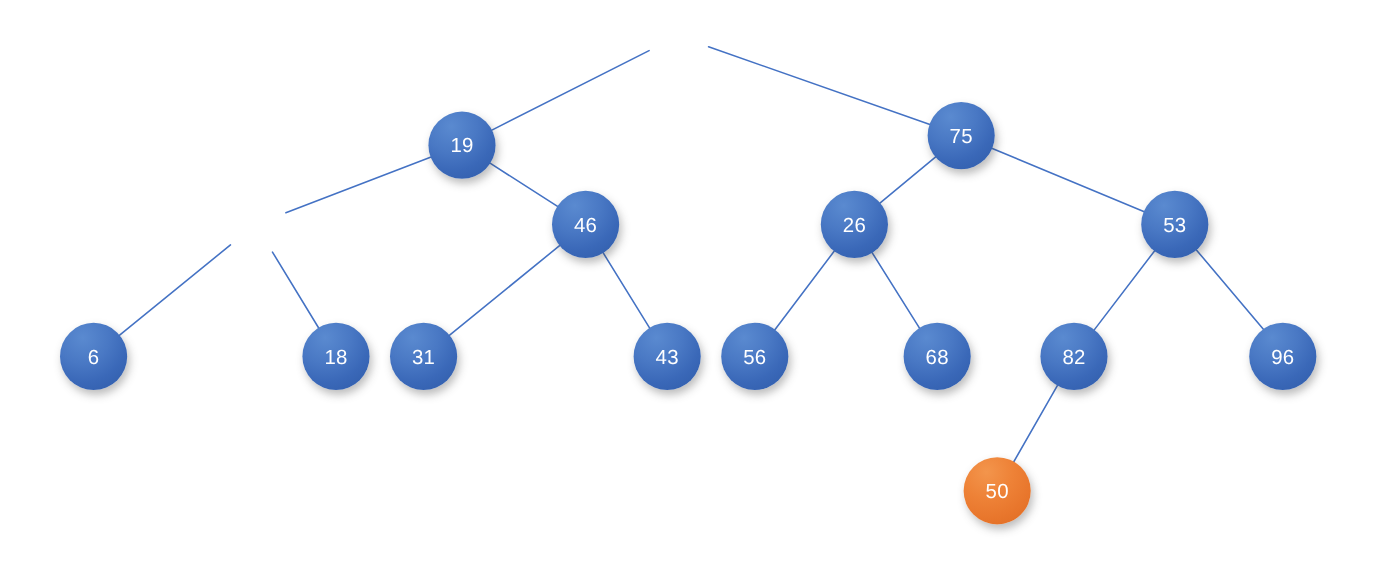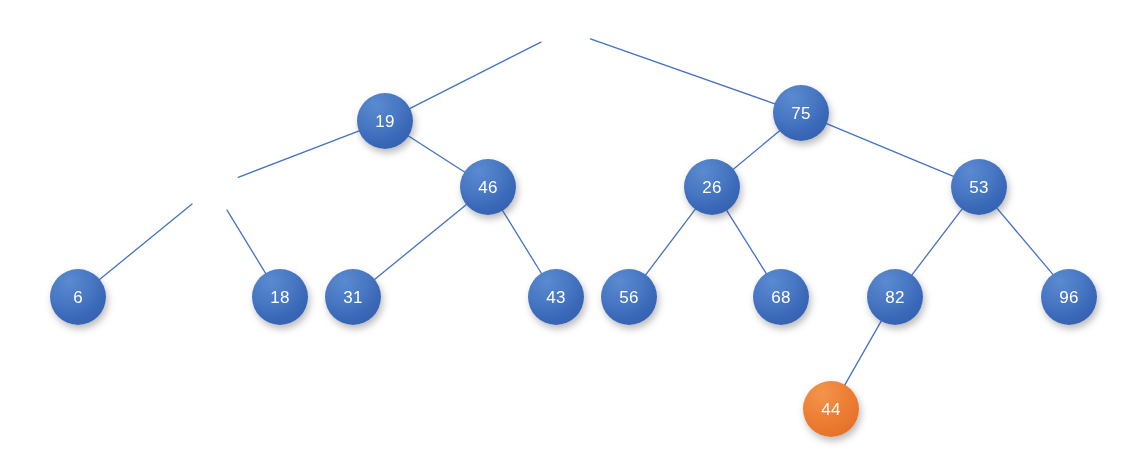--- a/index.html
+++ b/index.html
@@ -111,16 +111,16 @@
       <div class="tree-node fill-blue" style="left: 753px; top: 269px; width: 56px; height: 56px;">
         <span class="node-label">68</span>
       </div>
       <div class="tree-node fill-blue" style="left: 867px; top: 269px; width: 56px; height: 56px; justify-content: center;">
         <span class="node-label">82</span>
       </div>
       <div class="tree-node fill-blue" style="left: 1041px; top: 269px; width: 56px; height: 56px; text-align: center;">
         <span class="node-label">96</span>
       </div>
       <div class="tree-node fill-orange" style="left: 803px; top: 381px; width: 56px; height: 56px;">
-        <span class="node-label">44</span>
+        <span class="node-label">50</span>
       </div>
     </div>
 </div>
 
 </body></html>

